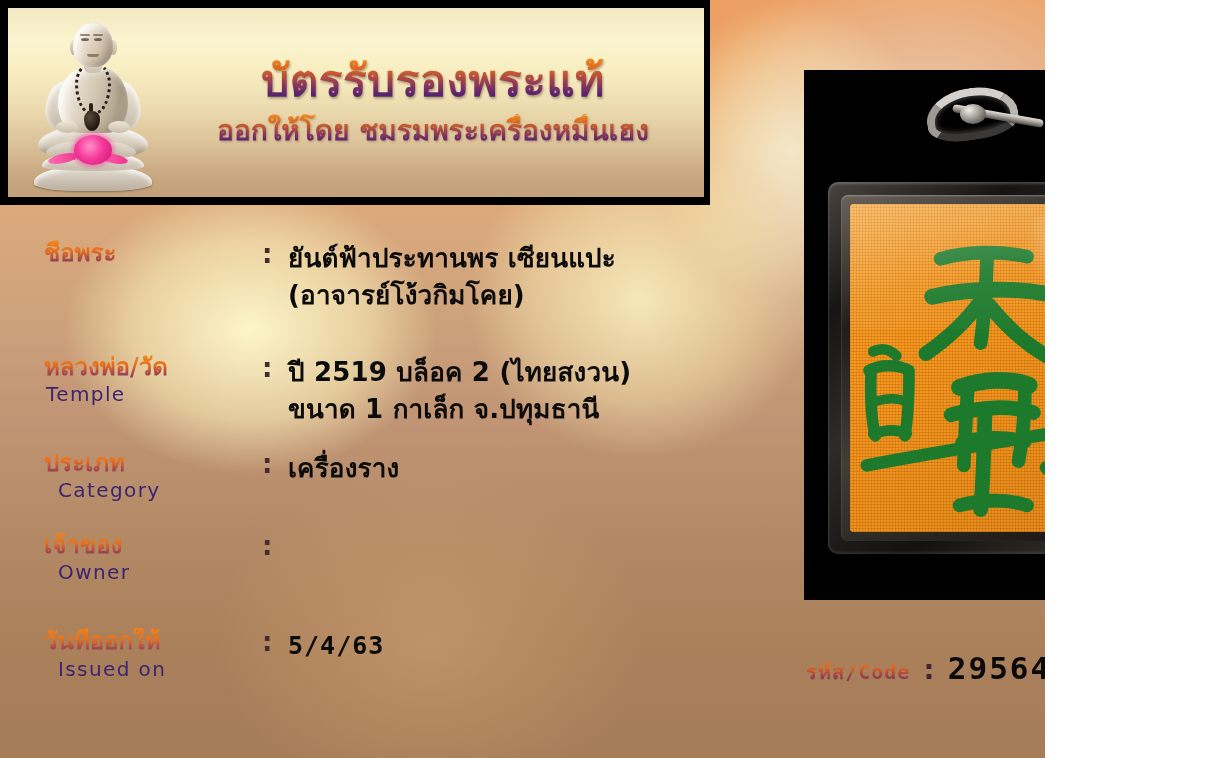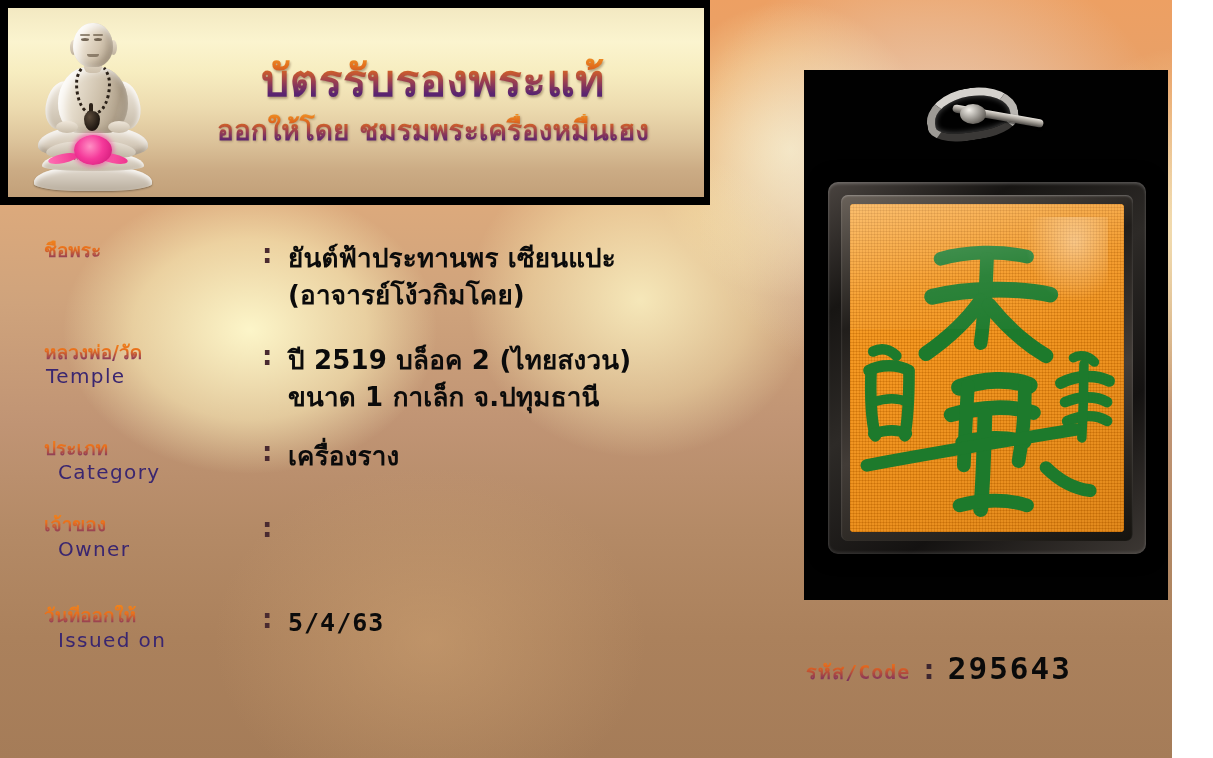--- a/index.html
+++ b/index.html
@@ -7,21 +7,21 @@
 
   html, body {
     width:1213px; height:758px;
     overflow:hidden;
     font-family:"DejaVu Sans","Liberation Sans",sans-serif;
   }
 
   
   #cert {
     position:relative;
-    width:1172px; height:758px;
+    width:1045px; height:758px;
     background:
       radial-gradient(ellipse 260px 200px at 250px 330px, rgba(255,250,205,.95) 0%, rgba(255,245,190,.55) 45%, rgba(255,240,180,0) 72%),
       radial-gradient(ellipse 230px 210px at 640px 300px, rgba(255,248,200,.80) 0%, rgba(255,242,185,.40) 48%, rgba(255,238,175,0) 75%),
       radial-gradient(ellipse 180px 190px at 790px 150px, rgba(255,248,205,.85) 0%, rgba(255,240,180,.40) 50%, rgba(255,238,175,0) 78%),
       radial-gradient(ellipse 200px 230px at 1190px 230px, rgba(255,248,205,.70) 0%, rgba(255,240,185,.30) 50%, rgba(255,238,175,0) 80%),
       radial-gradient(ellipse 300px 240px at 430px 640px, rgba(215,170,120,.45) 0%, rgba(200,155,110,0) 72%),
       linear-gradient(180deg,
           #eda063 0%,
           #e7a068 12%,
           #ddaa7c 26%,
@@ -177,21 +177,21 @@
   #issuer-thai {
     font-size:28px; font-weight:700; line-height:1.2; margin-top:8px;
     filter:drop-shadow(1px 1px 1px rgba(60,30,10,.3));
   }
 
   
   #fields { position:absolute; left:0; top:214px; width:800px; }
   .field-row { position:relative; display:flex; align-items:flex-start; }
   .field-label { position:relative; width:262px; flex:0 0 262px; padding-left:44px; }
   .label-thai {
-    font-size:19px; font-weight:700; line-height:1.14;
+    font-size:24px; font-weight:700; line-height:1.14;
     background:linear-gradient(180deg,#f0841c 0%,#e86f1c 40%,#a84a4a 70%,#5e2a6e 100%);
     -webkit-background-clip:text; background-clip:text;
     -webkit-text-fill-color:transparent; color:transparent;
     white-space:nowrap;
   }
   .label-en {
     font-size:20px; font-weight:400; color:#3a2670;
     letter-spacing:1.4px; line-height:1.2; margin-top:1px;
     white-space:nowrap;
   }
@@ -209,21 +209,21 @@
     line-height:1.42; white-space:pre-line;
     letter-spacing:.2px;
   }
   .field-value.mono {
     font-family:"DejaVu Sans Mono","Liberation Mono",monospace;
     font-size:25px; letter-spacing:1px;
   }
 
   
   .row-name     { margin-top:26px; }
-  .row-temple   { margin-top:28px; }
+  .row-temple   { margin-top:40px; }
   .row-category { margin-top:22px; }
   .row-owner    { margin-top:30px; }
   .row-issued   { margin-top:44px; }
 
   
   #code-line {
     position:absolute; left:806px; top:650px;
     display:flex; align-items:baseline; gap:10px;
     white-space:nowrap;
   }

